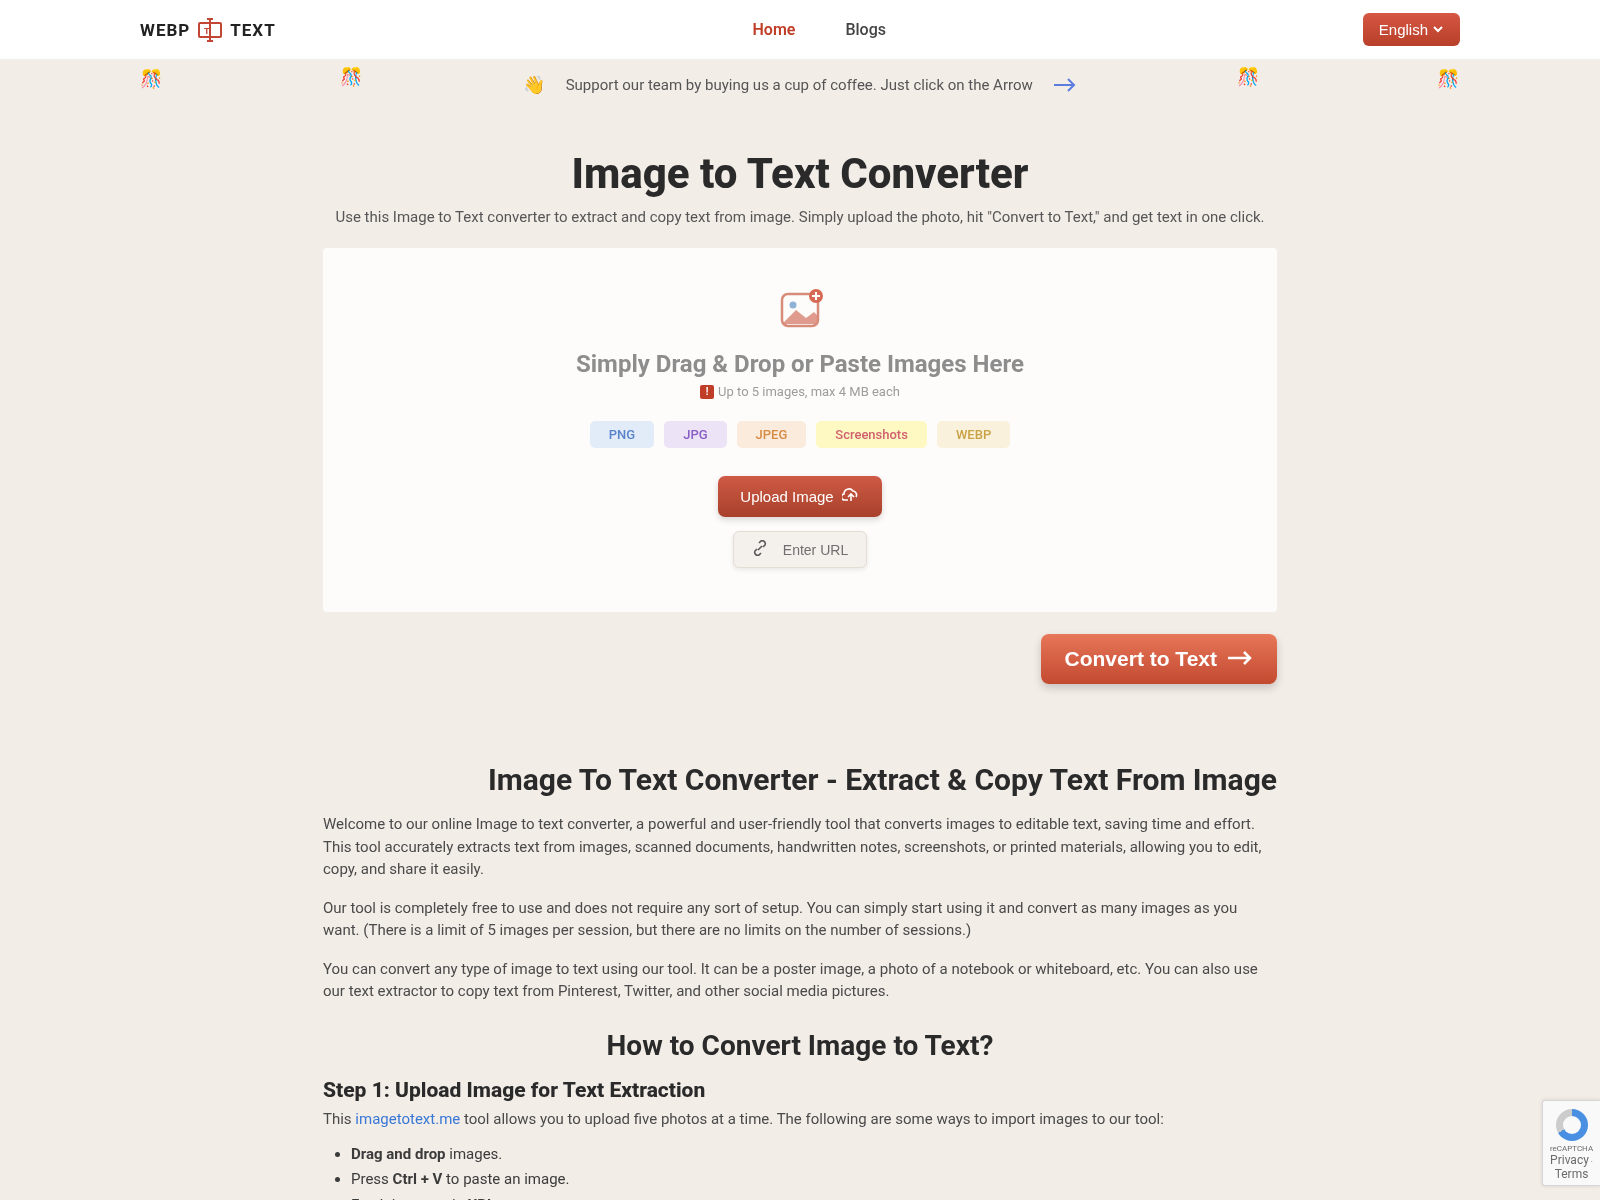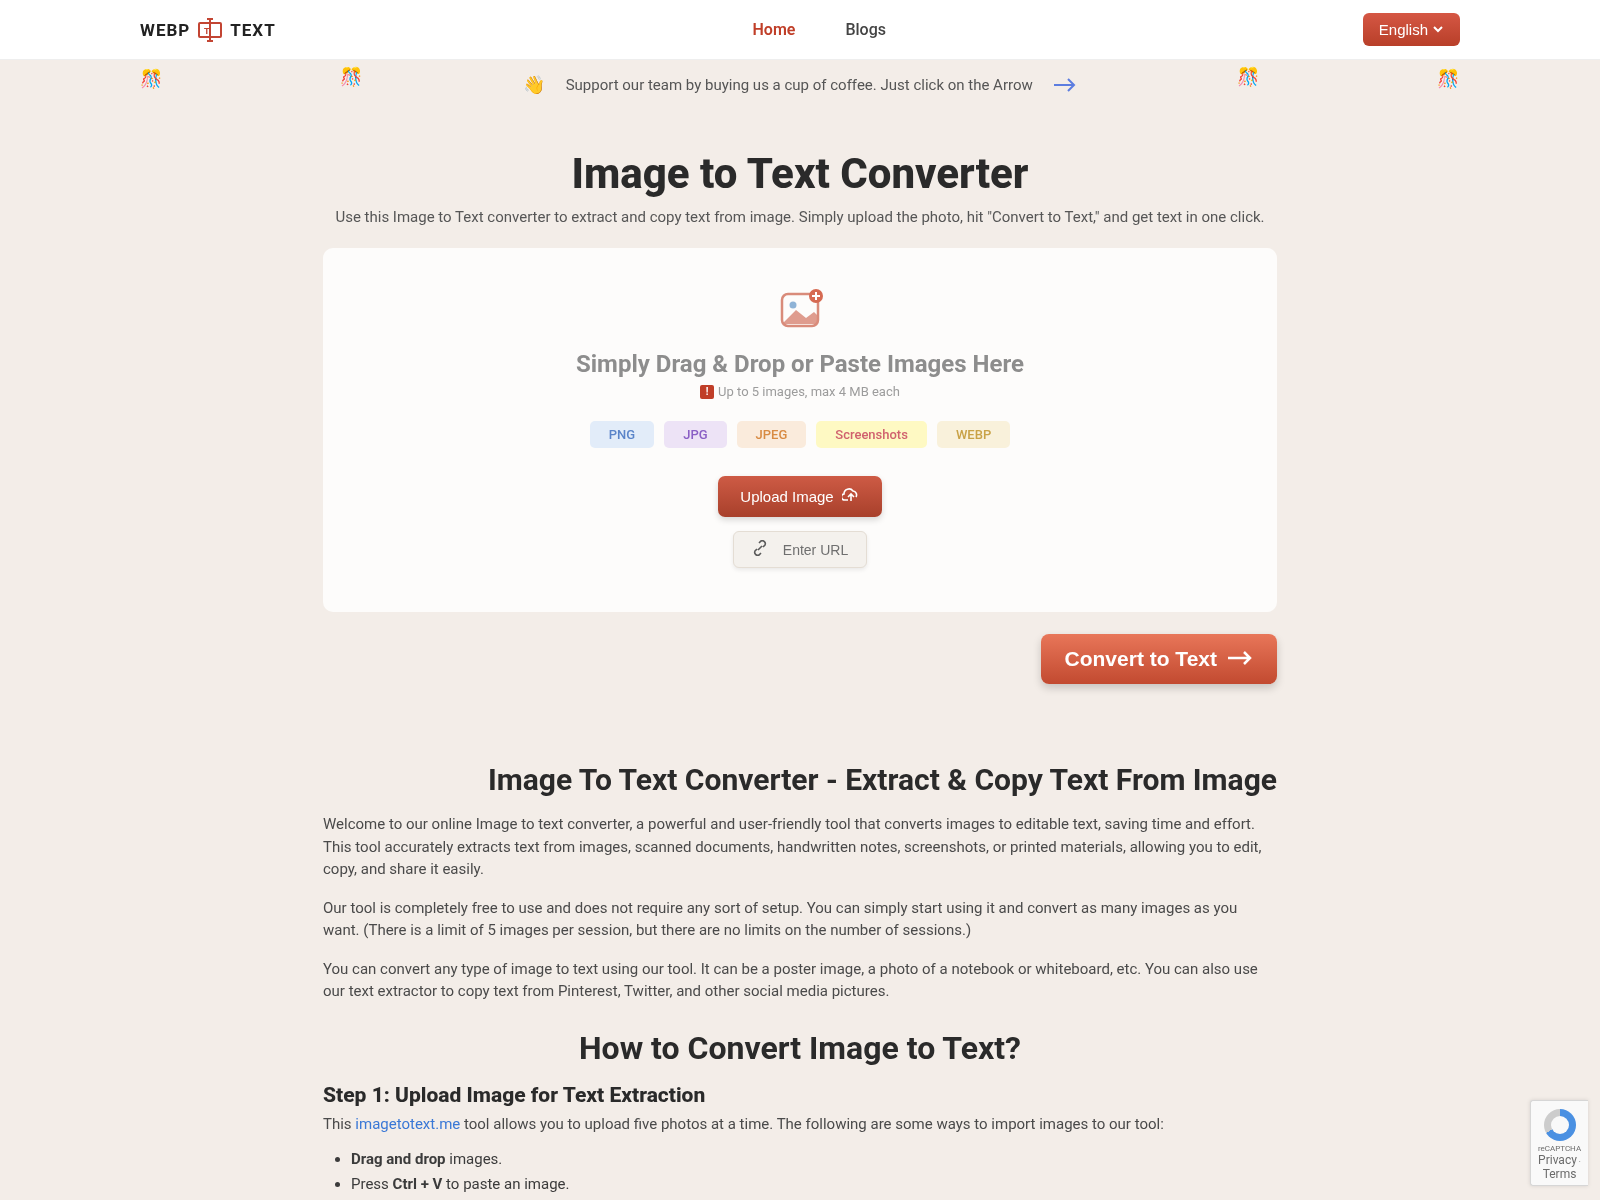--- a/index.html
+++ b/index.html
@@ -97,21 +97,21 @@
   margin-top: 8px;
 }
 .hero-sub {
   text-align: center;
   color: #565656;
   font-size: 15px;
   margin-top: 10px;
 }
 .drop-panel {
   background: #fdfcfb;
-  border-radius: 10px;
+  border-radius: 4px;
   margin: 22px 18px 0;
   padding: 40px 20px 44px;
   text-align: center;
 }
 .upload-icon {
   margin: 0 auto 18px;
   display: block;
 }
 .drop-title {
   font-size: 24px;
@@ -216,21 +216,21 @@
   text-align: right;
   color: #2a2a2a;
 }
 .info-p {
   color: #4a4a4a;
   font-size: 15px;
   line-height: 1.5;
   margin-top: 16px;
 }
 .how-title {
-  font-size: 32px;
+  font-size: 28px;
   font-weight: 700;
   text-align: center;
   margin-top: 26px;
 }
 .step-title {
   font-size: 21px;
   font-weight: 800;
   margin-top: 16px;
 }
 .step-p {
@@ -242,21 +242,21 @@
 .bullets {
   margin: 14px 0 0 28px;
   font-size: 15px;
   color: #3b3b3b;
   line-height: 1.7;
 }
 .bullets li b { font-weight: 700; }
 
 .recaptcha {
   position: fixed;
-  right: 12px;
+  right: 0;
   bottom: 14px;
   background: #f9f9f9;
   border: 1px solid #d6d6d6;
   border-right: none;
   border-radius: 3px 0 0 3px;
   width: 58px;
   padding: 8px 4px 4px;
   text-align: center;
   font-size: 8px;
   color: #6b6b6b;

